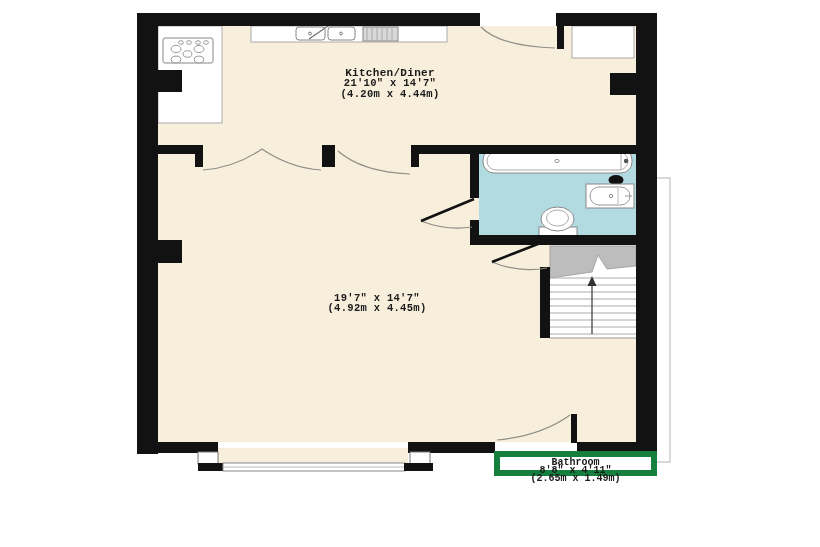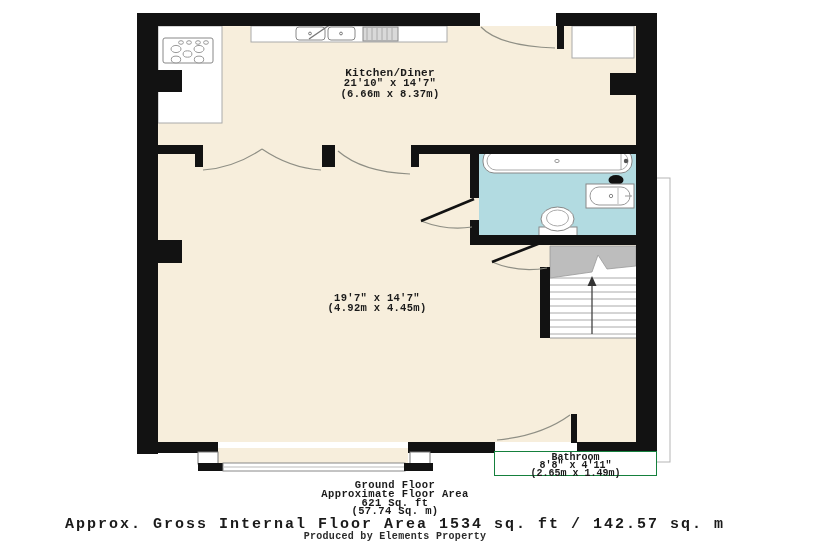--- a/index.html
+++ b/index.html
@@ -3,21 +3,21 @@
 <meta charset="utf-8">
 <style>
   html,body{margin:0;padding:0;background:#fff;}
   .stage{position:relative;width:820px;height:547px;background:#ffffff;overflow:hidden;
          font-family:Liberation Mono, monospace;}
   .plan-svg{position:absolute;left:0;top:0;}
   .room-label{position:absolute;text-align:center;color:#1a1a1a;font-weight:bold;
               font-size:11px;line-height:10.4px;letter-spacing:.3px;white-space:nowrap;}
   .room-label .dim{font-size:10.5px;}
   .bath-box{position:absolute;left:494px;top:451px;width:163px;height:25px;
-            background:#ffffff;border:1px solid #15803d;text-align:center;
+            background:#ffffff;border:6px solid #15803d;text-align:center;
             font-weight:bold;font-size:10px;line-height:8.2px;padding-top:2px;
             color:#1a1a1a;white-space:nowrap;box-sizing:border-box;}
   .footer{position:absolute;left:0;top:481px;width:790px;text-align:center;color:#1a1a1a;}
   .footer .small{font-weight:bold;font-size:10.5px;line-height:8.8px;letter-spacing:.4px;}
   .footer .gross{font-weight:bold;font-size:15px;line-height:12px;letter-spacing:2px;margin-top:3px;white-space:nowrap;}
   .footer .credit{font-weight:bold;font-size:10px;line-height:9px;letter-spacing:.3px;color:#2b2b2b;margin-top:1px;}
 </style>
 </head>
 <body>
 
@@ -151,36 +151,28 @@
       <rect x="223" y="463" width="182" height="8" fill="#ffffff" stroke="#888888" stroke-width="1"></rect>
       <line x1="224" y1="467" x2="404" y2="467" stroke="#bbbbbb" stroke-width="1"></line>
       <rect x="410" y="452" width="20" height="12" fill="#ffffff" stroke="#777777" stroke-width="1"></rect>
       <rect x="404" y="463" width="29" height="8" fill="#121212"></rect>
     </g>
   </svg>
 
   <div class="room-label" style="left:300px;top:68px;width:180px;">
     <span style="display:block;">Kitchen/Diner</span>
     <span class="dim" style="display:block;">21'10" x 14'7"</span>
-    <span class="dim" style="display:block;">(6.66m x 8.37m)</span>
+    <span class="dim" style="display:block;">(4.20m x 4.44m)</span>
   </div>
 
   <div class="room-label" style="left:287px;top:293px;width:180px;">
     <span class="dim" style="display:block;">19'7" x 14'7"</span>
     <span class="dim" style="display:block;">(4.92m x 4.45m)</span>
   </div>
 
   <div class="bath-box">
     <span style="display:block;">Bathroom</span>
     <span style="display:block;">8'8" x 4'11"</span>
     <span style="display:block;">(2.65m x 1.49m)</span>
   </div>
 
-  <div class="footer">
-    <div class="small">Ground Floor</div>
-    <div class="small">Approximate Floor Area</div>
-    <div class="small">621 Sq. ft</div>
-    <div class="small">(57.74 Sq. m)</div>
-    <div class="gross">Approx. Gross Internal Floor Area 1534 sq. ft / 142.57 sq. m</div>
-    <div class="credit">Produced by Elements Property</div>
-  </div>
 
 </div>
 
 </body></html>

